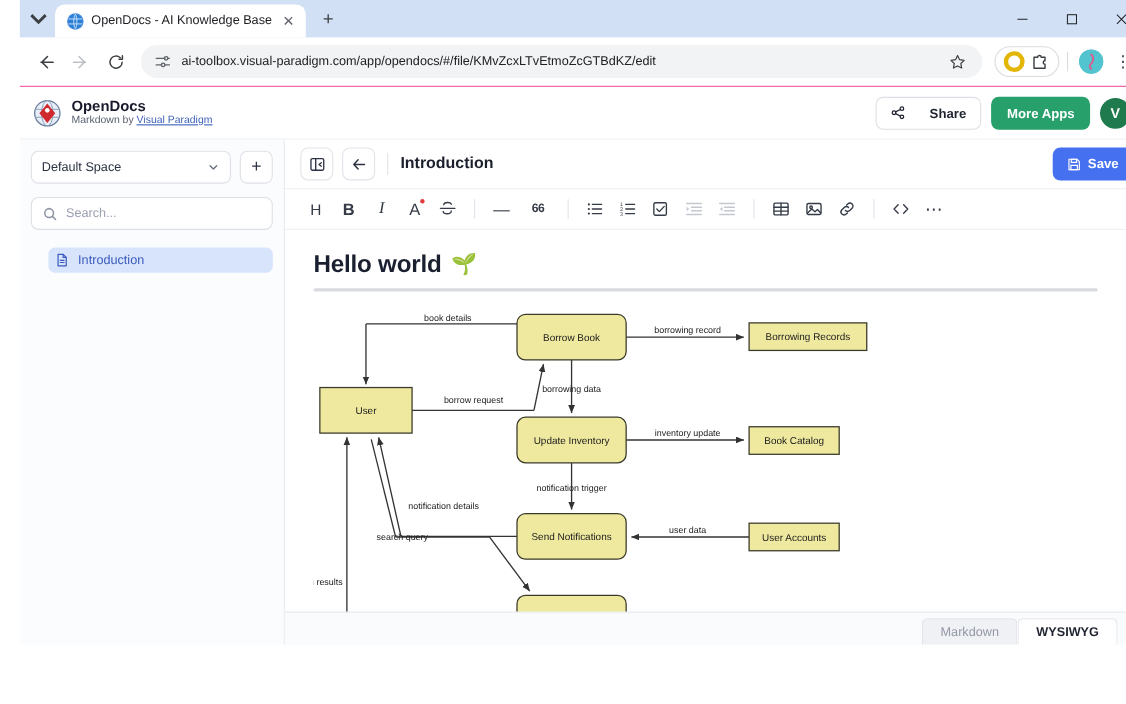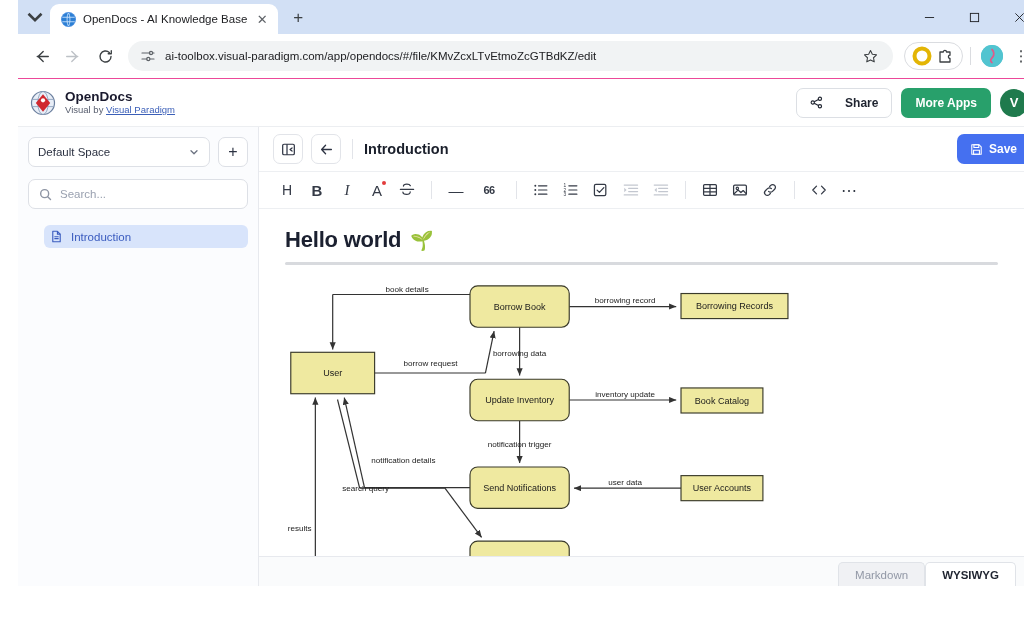--- a/index.html
+++ b/index.html
@@ -362,21 +362,21 @@
           <svg viewBox="0 0 26 26">
             <circle cx="13" cy="13" r="11.5" fill="#e8eef7" stroke="#6b7f9e" stroke-width="1.2"></circle>
             <ellipse cx="13" cy="13" rx="5.2" ry="11.5" fill="none" stroke="#8fa3bd" stroke-width="0.9"></ellipse>
             <path d="M1.8 9.4h22.4M1.8 16.6h22.4" stroke="#8fa3bd" stroke-width="0.9" fill="none"></path>
             <path d="M13 4.2l7.2 8.8-7.2 8.8-7.2-8.8z" fill="#d0282f"></path>
             <circle cx="13" cy="10.3" r="2.1" fill="#ffffff"></circle>
           </svg>
         </span>
         <span class="brand-txt">
           <span class="brand-name">OpenDocs</span>
-          <span class="brand-sub"><span>Visual by </span><a href="#">Visual Paradigm</a></span>
+          <span class="brand-sub"><span>Markdown by </span><a href="#">Visual Paradigm</a></span>
         </span>
       </div>
       <span class="hdr-spacer"></span>
       <div class="share-btn">
         <svg viewBox="0 0 16 16" fill="none" stroke="currentColor" stroke-width="1.4">
           <circle cx="12.2" cy="3.4" r="2"></circle>
             <circle cx="3.4" cy="8" r="2"></circle>
             <circle cx="12.2" cy="12.6" r="2"></circle>
           <path d="M5.2 7l5.2-2.7M5.2 9l5.2 2.7"></path>
         </svg>

